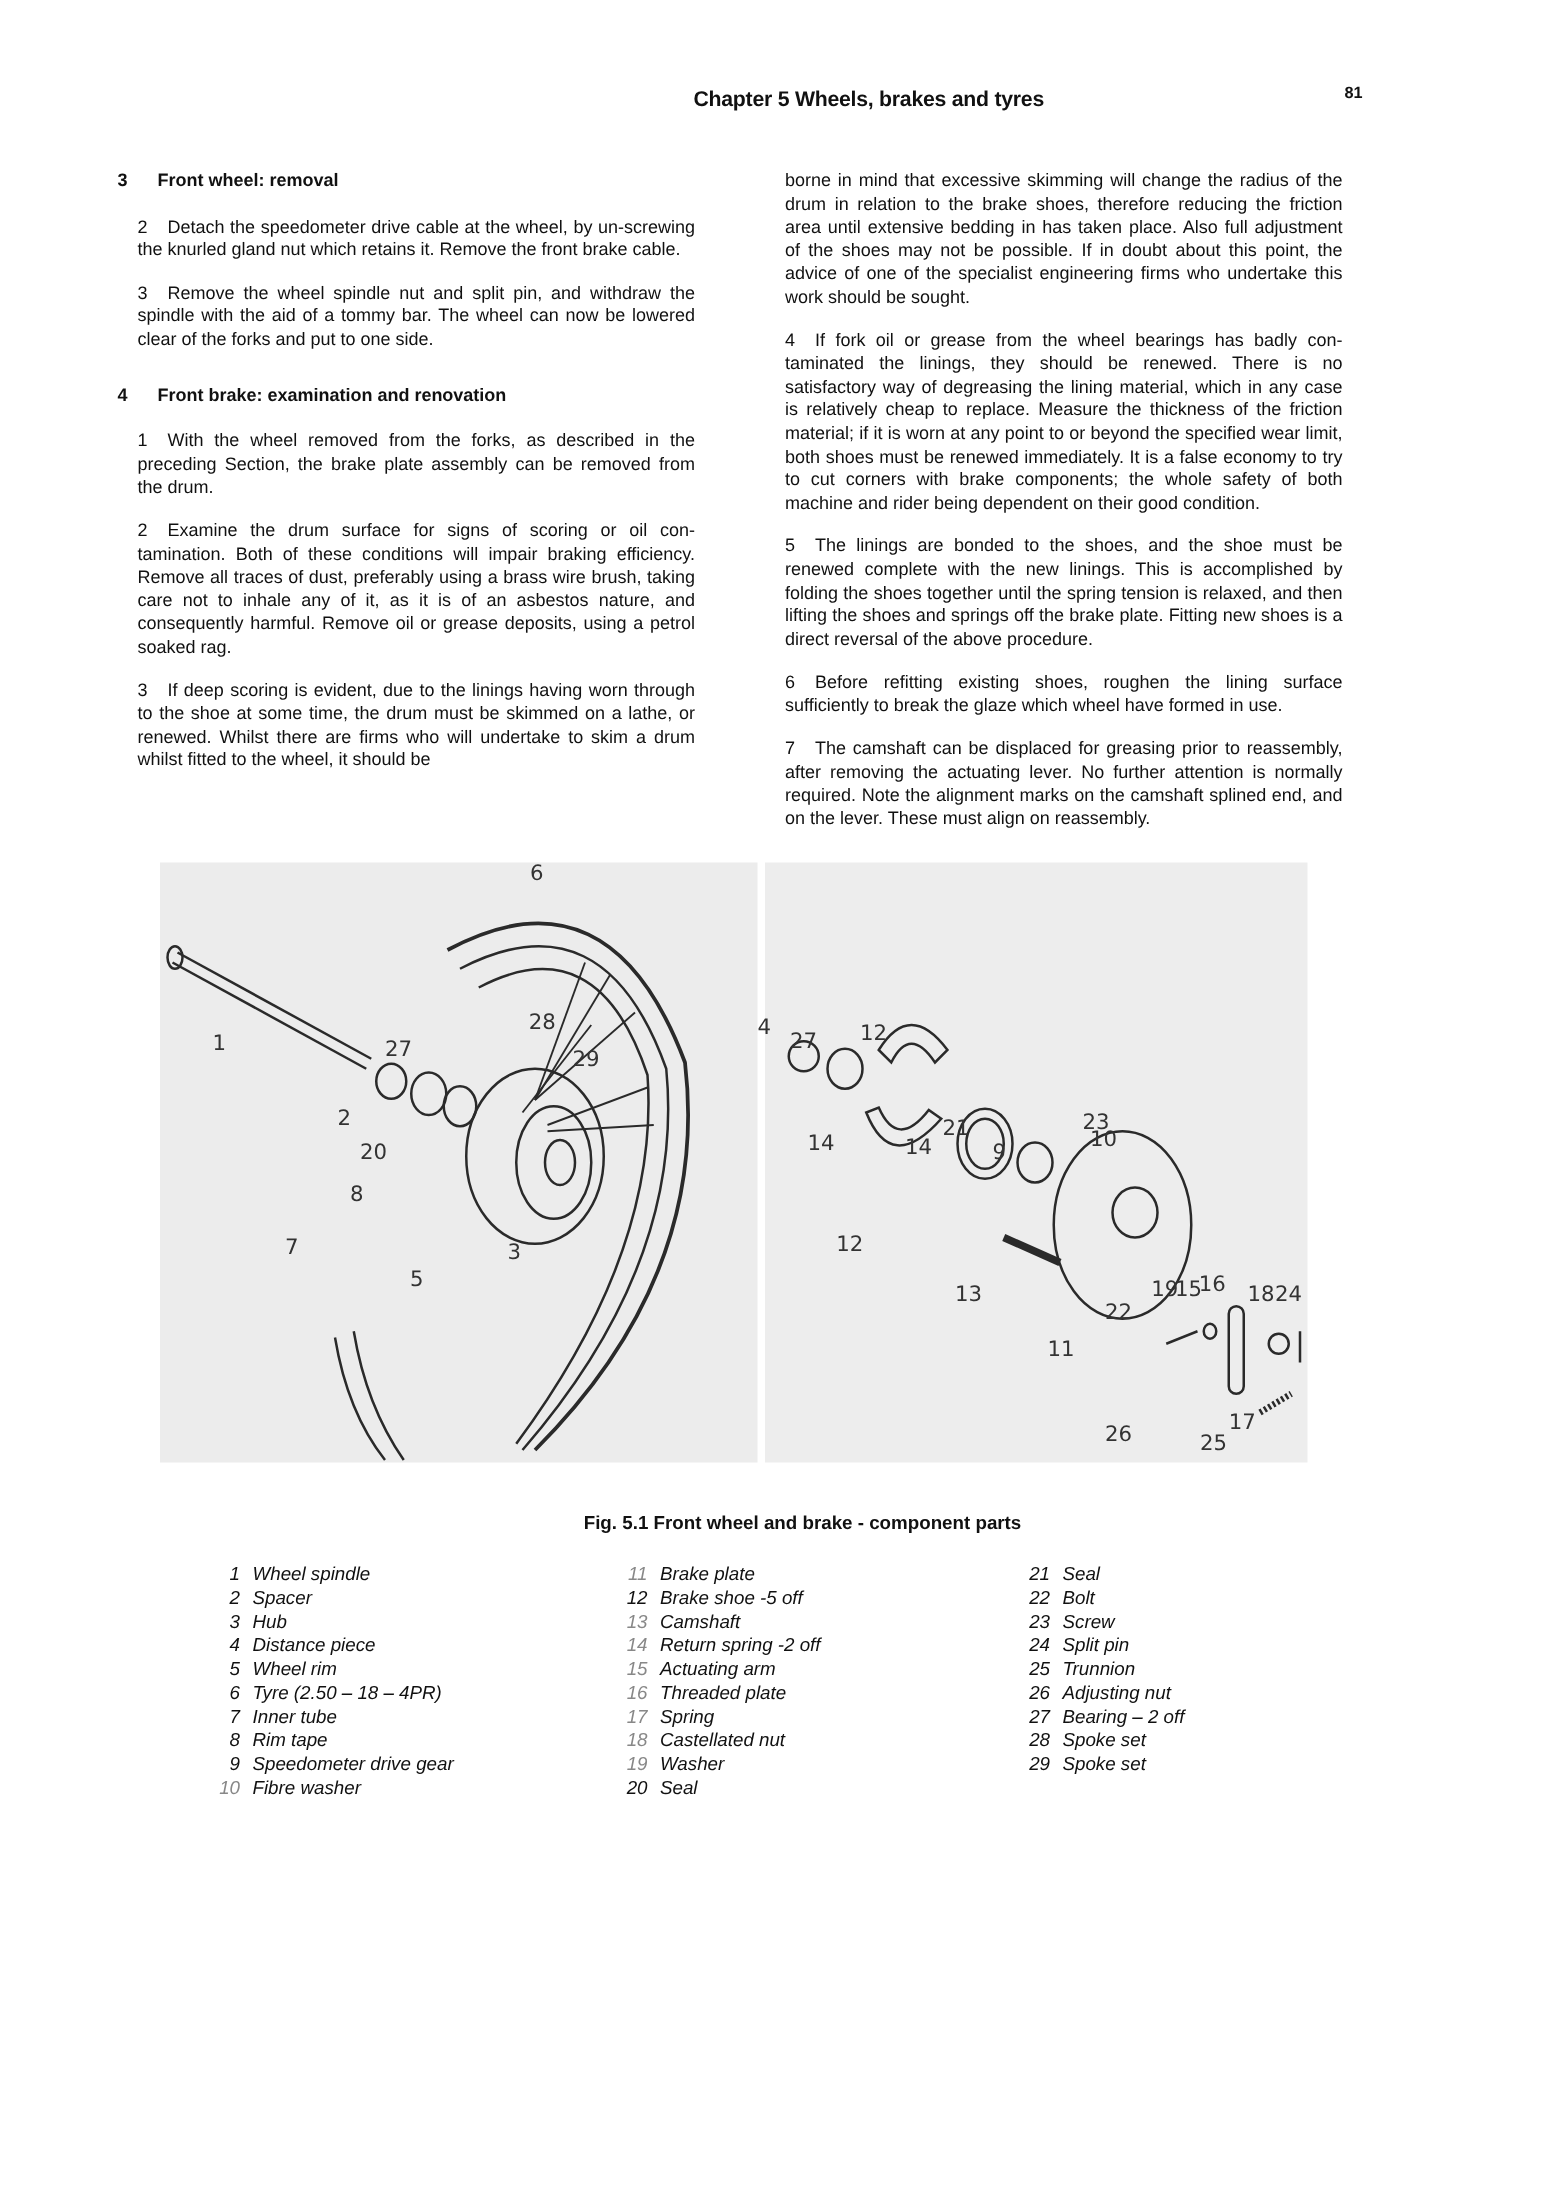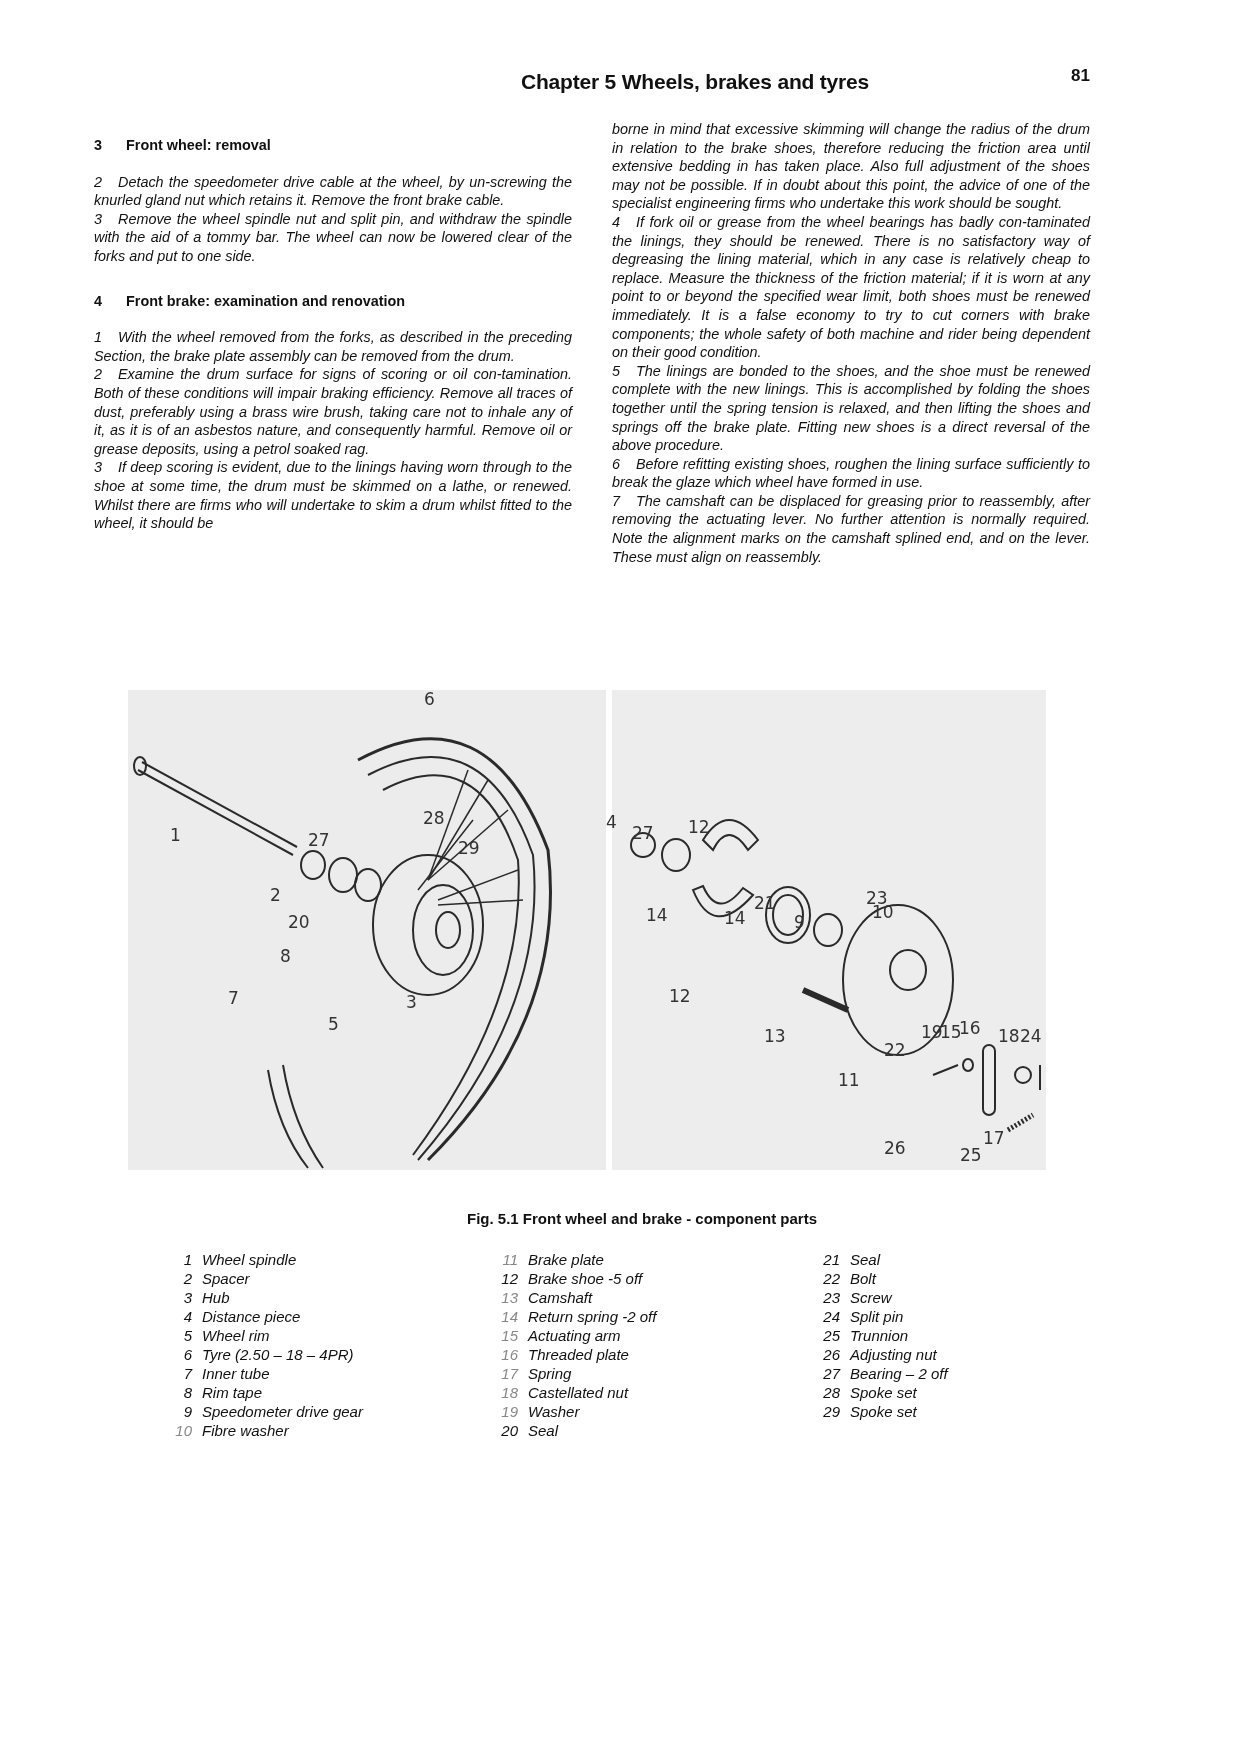--- a/index.html
+++ b/index.html
@@ -1,28 +1,28 @@
 <!DOCTYPE html>
 <html><head>
 <meta charset="utf-8">
 <style>
   html, body { margin: 0; padding: 0; background: #ffffff; }
   body { width: 1240px; height: 1754px; position: relative; overflow: hidden;
          font-family: "Liberation Sans", sans-serif; color: #111; }
   .hdr-title { position: absolute; left: 0; width: 1240px; top: 70px; text-align: center;
-               font-weight: bold; font-size: 21px; letter-spacing: -0.2px; }
+               font-weight: bold; font-size: 17px; letter-spacing: -0.2px; }
   .hdr-title span { display: inline-block; margin-left: 150px; }
-  .pageno { position: absolute; right: 150px; top: 66px; font-weight: bold; font-size: 17px; }
+  .pageno { position: absolute; right: 150px; top: 66px; font-weight: bold; font-size: 13px; }
   .col { position: absolute; top: 120px; width: 478px; font-size: 14.4px; line-height: 18.6px;
          text-align: justify; }
   .col.left { left: 94px; }
   .col.right { left: 612px; top: 120px; }
   .sec-h { font-weight: bold; margin: 16px 0 18px 0; }
   .sec-h .num { display: inline-block; width: 32px; }
-  .para { margin: 0; font-style: italic; }
+  .para { margin: 16px; }
   .para .pn { display: inline-block; width: 24px; }
   .figure { position: absolute; left: 128px; top: 690px; width: 918px; height: 480px; }
   .fig-bg-l { position: absolute; left: 0; top: 0; width: 478px; height: 480px; background: #ececec; }
   .fig-bg-r { position: absolute; left: 484px; top: 0; width: 434px; height: 480px; background: #ededed; }
   .figure svg { position: absolute; left: 0; top: 0; }
   .callout { position: absolute; font-size: 17px; color: #333; font-family: "DejaVu Sans", sans-serif; }
   .caption { position: absolute; top: 1210px; left: 0; width: 1240px; text-align: center;
              font-weight: bold; font-size: 15px; }
   .caption span { margin-left: 44px; }
   .legend-col { position: absolute; top: 1250px; font-style: italic; font-size: 15px; line-height: 19px; }

